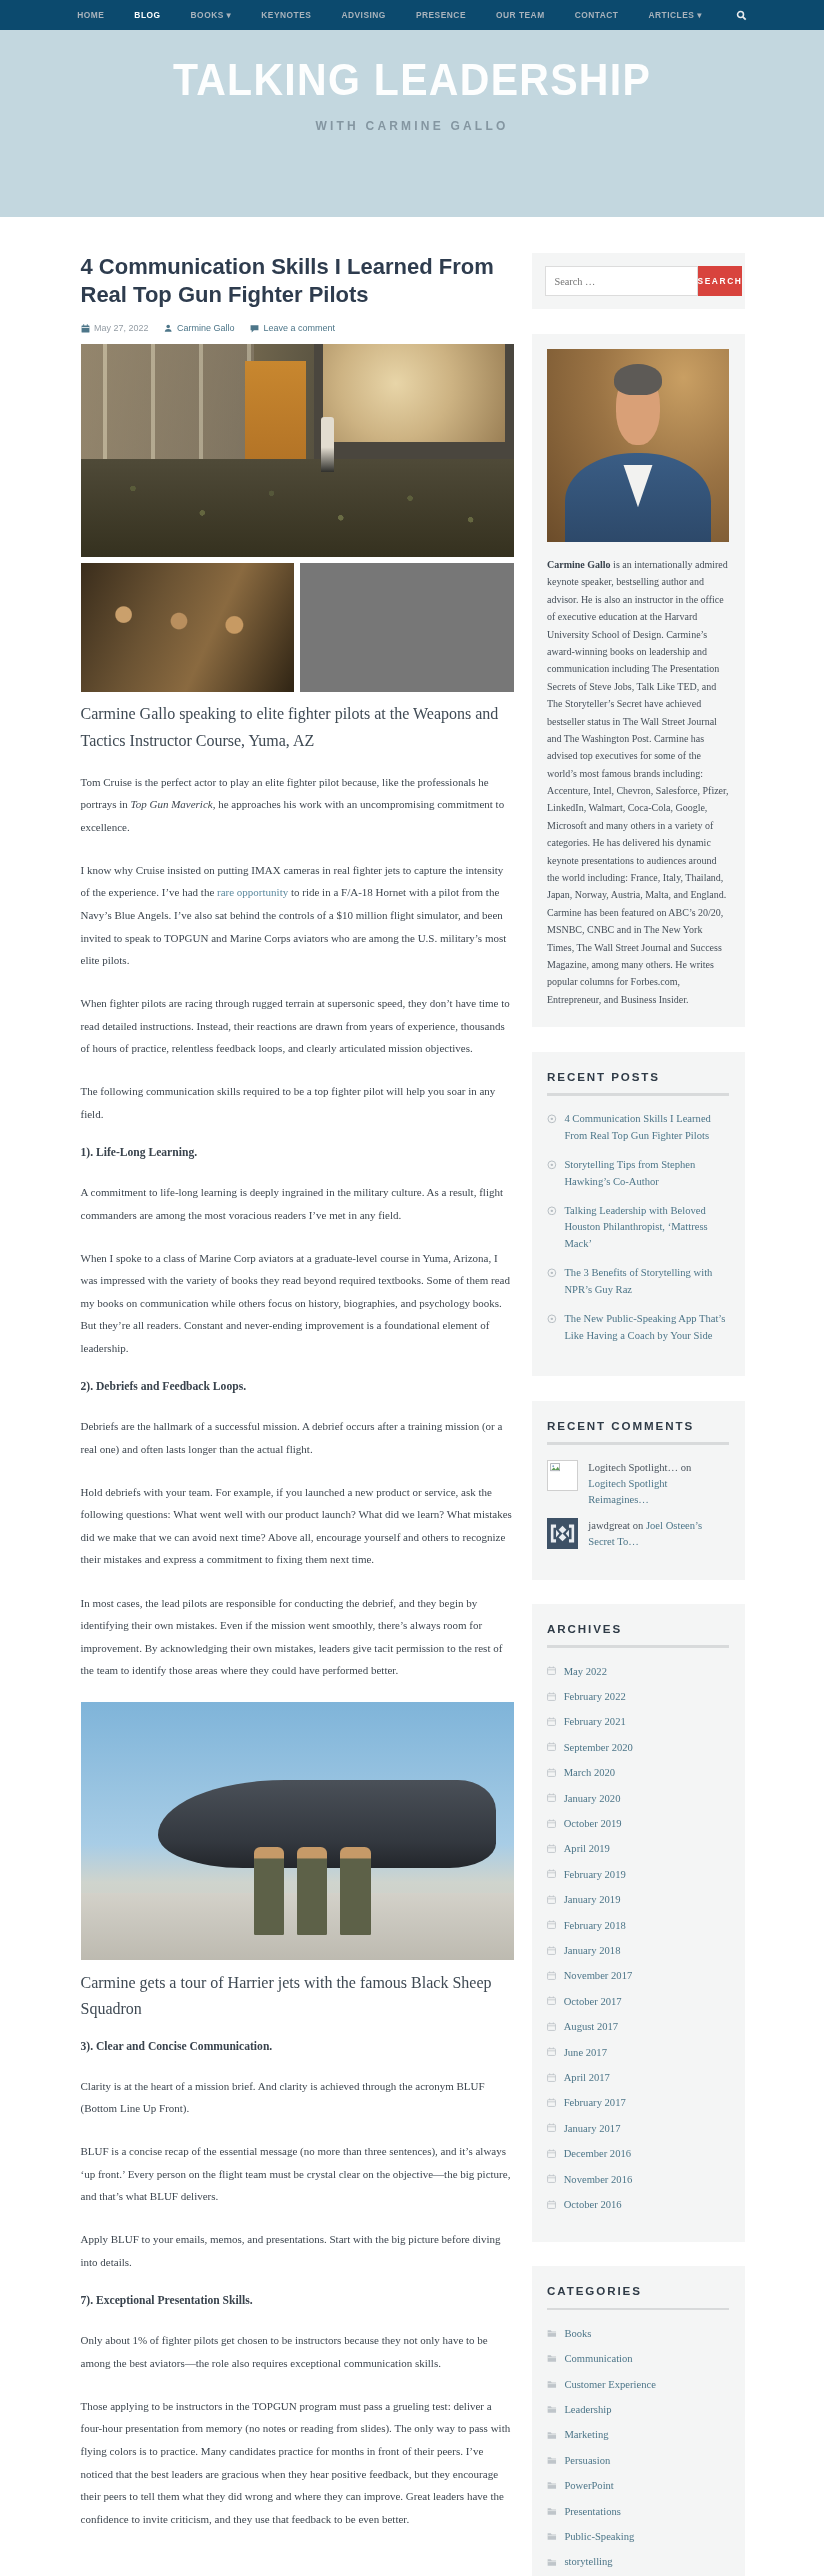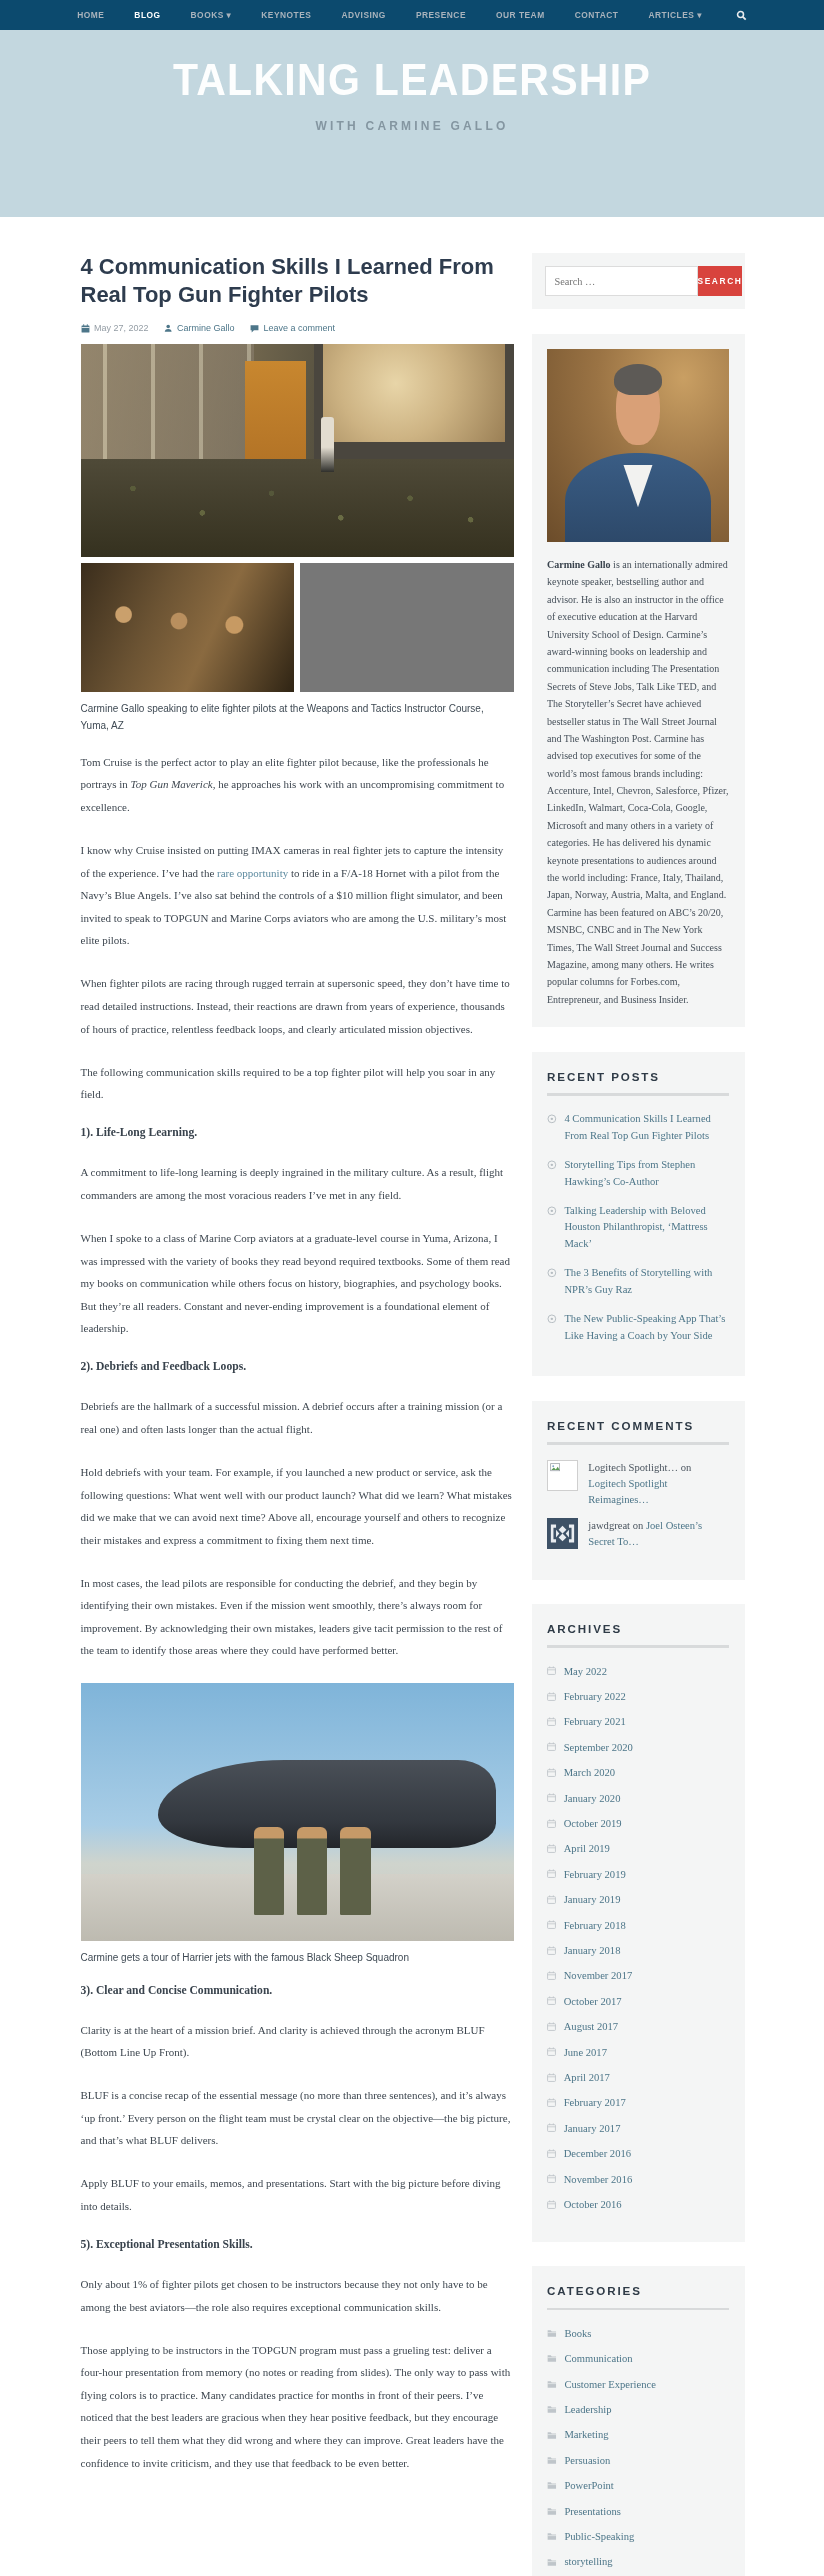--- a/index.html
+++ b/index.html
@@ -33,21 +33,21 @@
     color:#949da5; margin-bottom:11px; }
   .meta-item { display:flex; gap:4.5px; align-items:center; }
   .meta-item svg { color:#4d7689; }
   .meta a { color:#4d7689; text-decoration:none; }
   .meta .date { color:#949da5; }
 
   .photo { position:relative; overflow:hidden; background:#777; }
   .collage-top { height:213px; }
   .collage-row { display:flex; gap:5.2px; margin-top:5.2px; }
   .collage-cell { width:214px; height:129px; }
-  .wp-caption { font-family:Liberation Sans, sans-serif; font-size:10px; line-height:1.65;
+  .wp-caption { font-family:Liberation Serif, serif; font-size:16px; line-height:1.65;
     color:#3f4a54; margin:9.7px 0 16.7px; }
 
   .article p { font-family:"Liberation Serif", serif; font-size:11px; line-height:2.05;
     color:#3e4750; margin-bottom:20.6px; }
   .article .tlink { color:#5d8ba0; text-decoration:none; }
   .sec-head { font-family:"Liberation Serif", serif; font-size:11.6px; font-weight:bold;
     color:#39434d; margin:2.6px 0 22px; }
   .photo-harrier { height:258px; margin:2.6px 0 0; }
   .photo-cobra { height:216px; margin:2.6px 0 0; }
 
@@ -261,21 +261,21 @@
       </div>
       <figcaption class="wp-caption">Carmine gets a tour of Harrier jets with the famous Black Sheep Squadron</figcaption>
     </figure>
 
     <h3 class="sec-head">3). Clear and Concise Communication.</h3>
     <p>Clarity is at the heart of a mission brief. And clarity is achieved through the acronym BLUF (Bottom Line Up Front).</p>
     <p>BLUF is a concise recap of the essential message (no more than three sentences), and it’s always ‘up front.’ Every person on the flight team must be crystal clear on the objective—the big picture, and that’s what BLUF delivers.</p>
     <p>Apply BLUF to your emails, memos, and presentations. Start with the big picture before diving into details.</p>
 
 
-    <h3 class="sec-head">5). Exceptional Presentation Skills.</h3>
+    <h3 class="sec-head">7). Exceptional Presentation Skills.</h3>
     <p>Only about 1% of fighter pilots get chosen to be instructors because they not only have to be among the best aviators—the role also requires exceptional communication skills.</p>
     <p>Those applying to be instructors in the TOPGUN program must pass a grueling test: deliver a four-hour presentation from memory (no notes or reading from slides). The only way to pass with flying colors is to practice. Many candidates practice for months in front of their peers. I’ve noticed that the best leaders are gracious when they hear positive feedback, but they encourage their peers to tell them what they did wrong and where they can improve. Great leaders have the confidence to invite criticism, and they use that feedback to be even better.</p>
   </main>
 
   <aside class="sidebar">
 
     <div class="widget widget-search">
       <input type="text" placeholder="Search …" style="">
       <button>SEARCH</button>
     </div>

